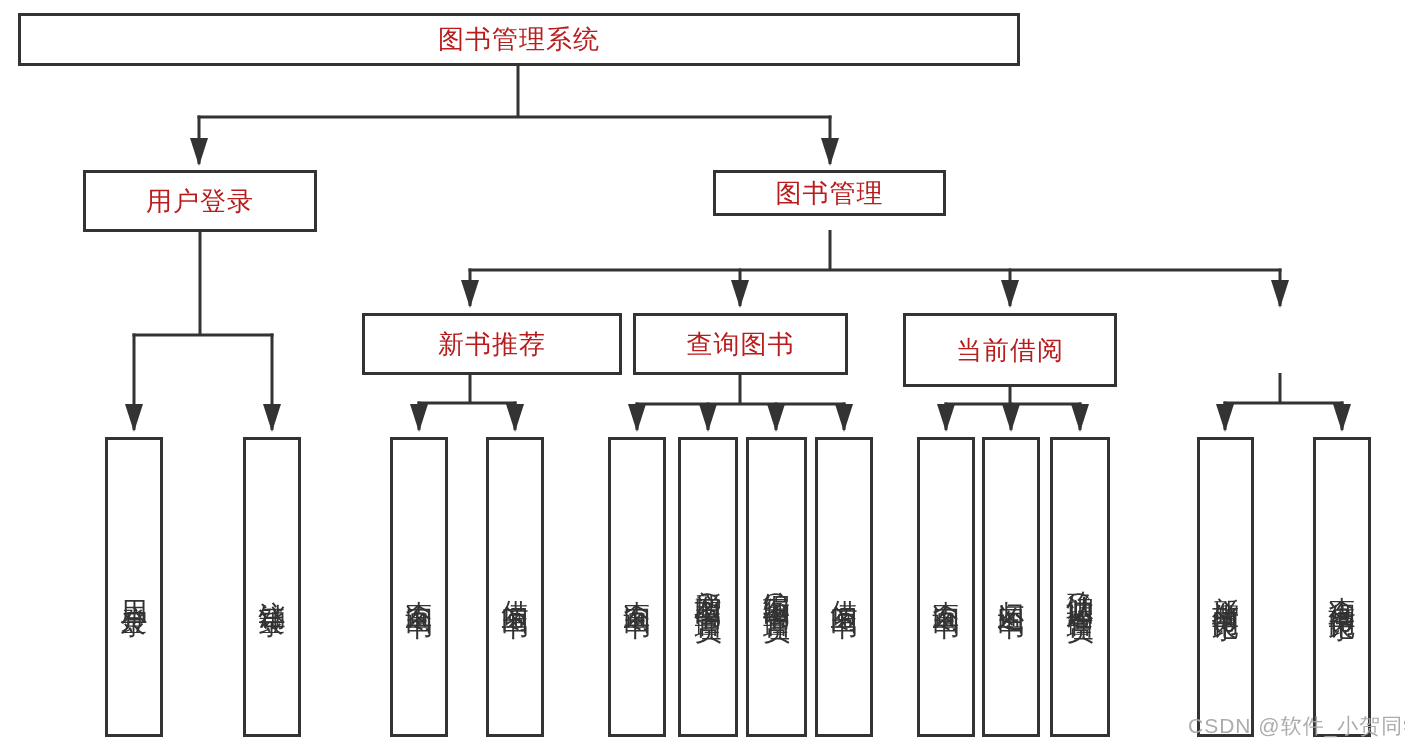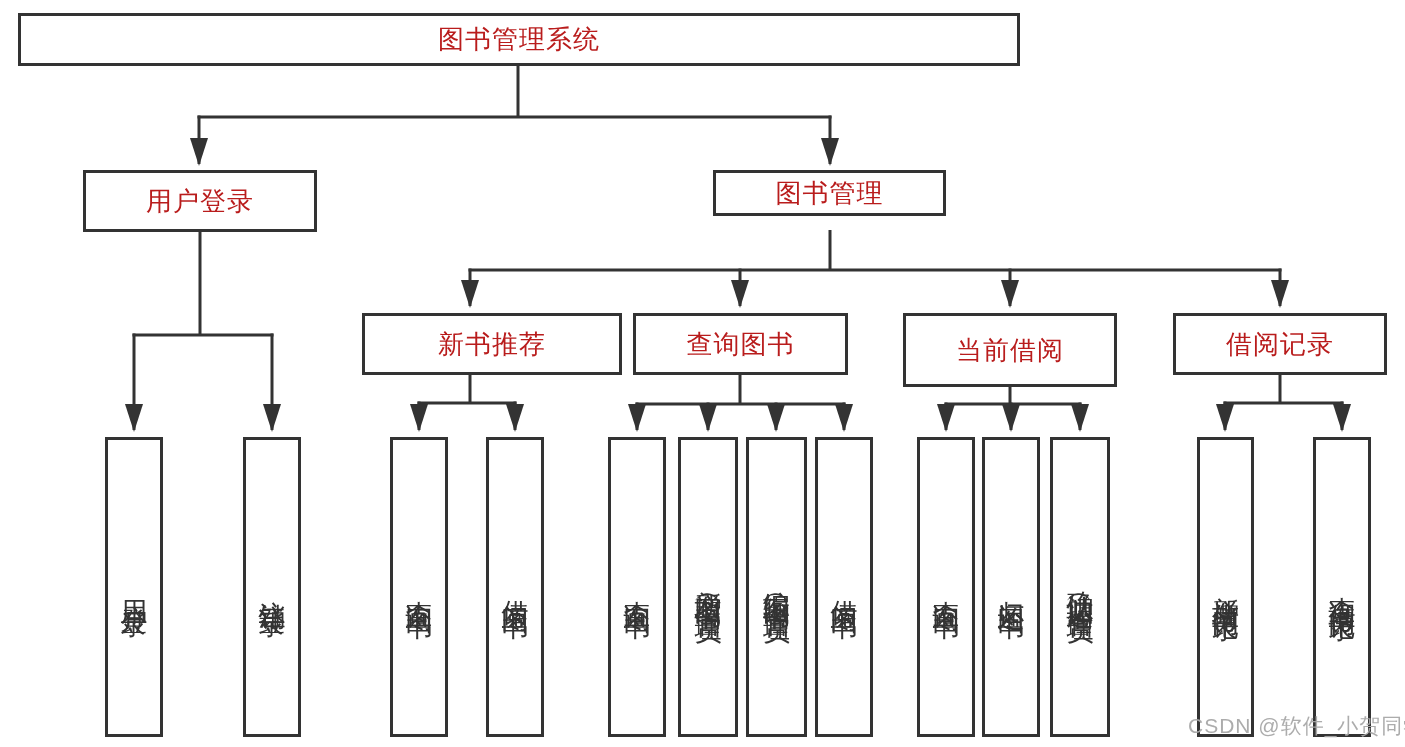--- a/index.html
+++ b/index.html
@@ -85,21 +85,20 @@
   </svg>
 
   <div class="hbox" style="left:18px; top:13px; width:1002px; height:53px;">图书管理系统</div>
 
   <div class="hbox" style="left:83px; top:170px; width:234px; height:62px;">用户登录</div>
   <div class="hbox" style="left:713px; top:170px; width:233px; height:46px;">图书管理</div>
 
   <div class="hbox" style="left:362px; top:313px; width:260px; height:62px;">新书推荐</div>
   <div class="hbox" style="left:633px; top:313px; width:215px; height:62px;">查询图书</div>
   <div class="hbox" style="left:903px; top:313px; width:214px; height:74px;">当前借阅</div>
-  <div class="hbox" style="left:1173px; top:313px; width:214px; height:62px;">借阅记录</div>
 
   <div class="vbox" style="left:105px;">用户登录</div>
   <div class="vbox" style="left:243px;">注销登录</div>
 
   <div class="vbox" style="left:390px;">查询图书</div>
   <div class="vbox" style="left:486px;">借阅图书</div>
 
   <div class="vbox" style="left:608px;">查询图书</div>
   <div class="vbox" style="left:678px; width:60px;">新增图书（管理员）</div>
   <div class="vbox" style="left:746px; width:61px;">编辑图书（管理员）</div>

